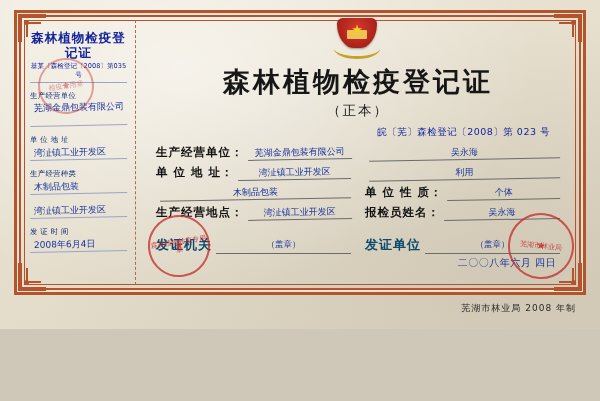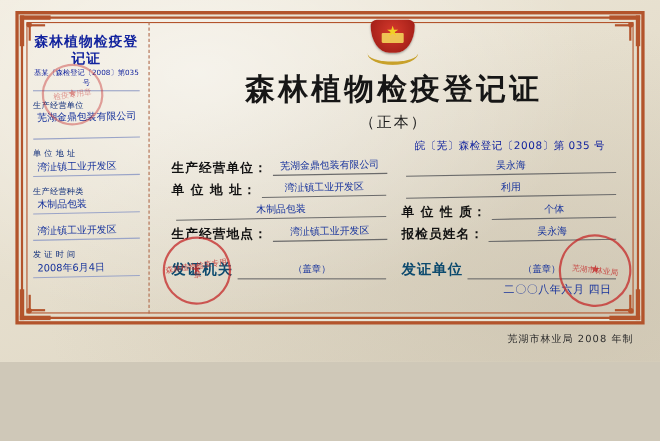--- a/index.html
+++ b/index.html
@@ -116,21 +116,21 @@
   }
   .doc-no{
     text-align:right;font-size:9.5px;color:#12239e;margin:6px 14px 0 0;
     letter-spacing:.5px;
   }
 
   .fields{
     margin-top:6px;display:grid;grid-template-columns:1fr 1fr;
     column-gap:14px;row-gap:5px;padding:0 4px;
   }
-  .field{display:flex;align-items:flex-start;}
+  .field{display:flex;align-items:center;}
   .field .k{
     font-size:11.5px;color:#111;white-space:nowrap;letter-spacing:1px;
     font-weight:bold;
   }
   .field .v{
     flex:1;margin-left:4px;border-bottom:1px solid #6b6b6b;
     font-size:9px;color:#16329c;line-height:13px;min-height:13px;
     text-align:center;transform:rotate(-1deg);
   }
 
@@ -237,21 +237,21 @@
   <div class="main">
     <div class="emblem">
       <div class="shield"></div>
       <div class="gate"></div>
       <div class="star">★</div>
       <div class="wheat"></div>
     </div>
 
     <div class="doc-title">森林植物检疫登记证</div>
     <div class="doc-sub">（正本）</div>
-    <div class="doc-no">皖〔芜〕森检登记〔2008〕第 035 号</div>
+    <div class="doc-no">皖〔芜〕森检登记〔2008〕第 023 号</div>
 
     <div class="fields">
       <div class="field">
         <div class="k">生产经营单位：</div>
         <div class="v">芜湖金鼎包装有限公司</div>
       </div>
       <div class="field">
         <div class="v">吴永海</div>
       </div>
       <div class="field">

